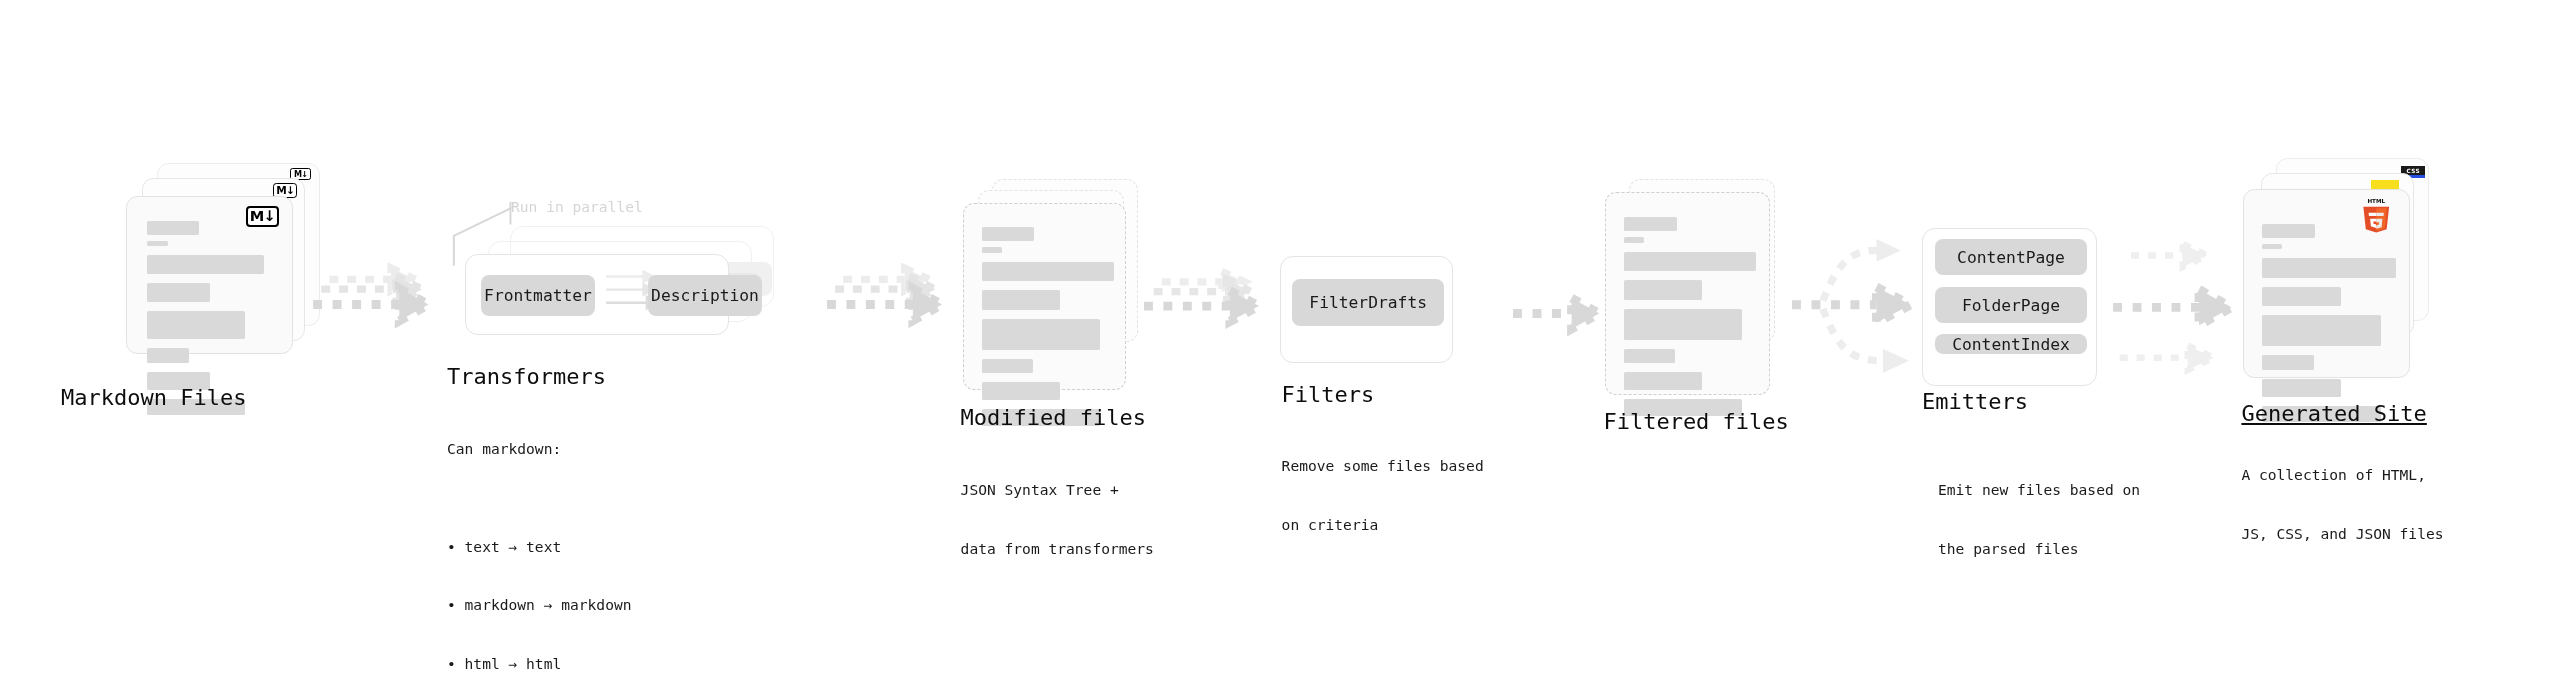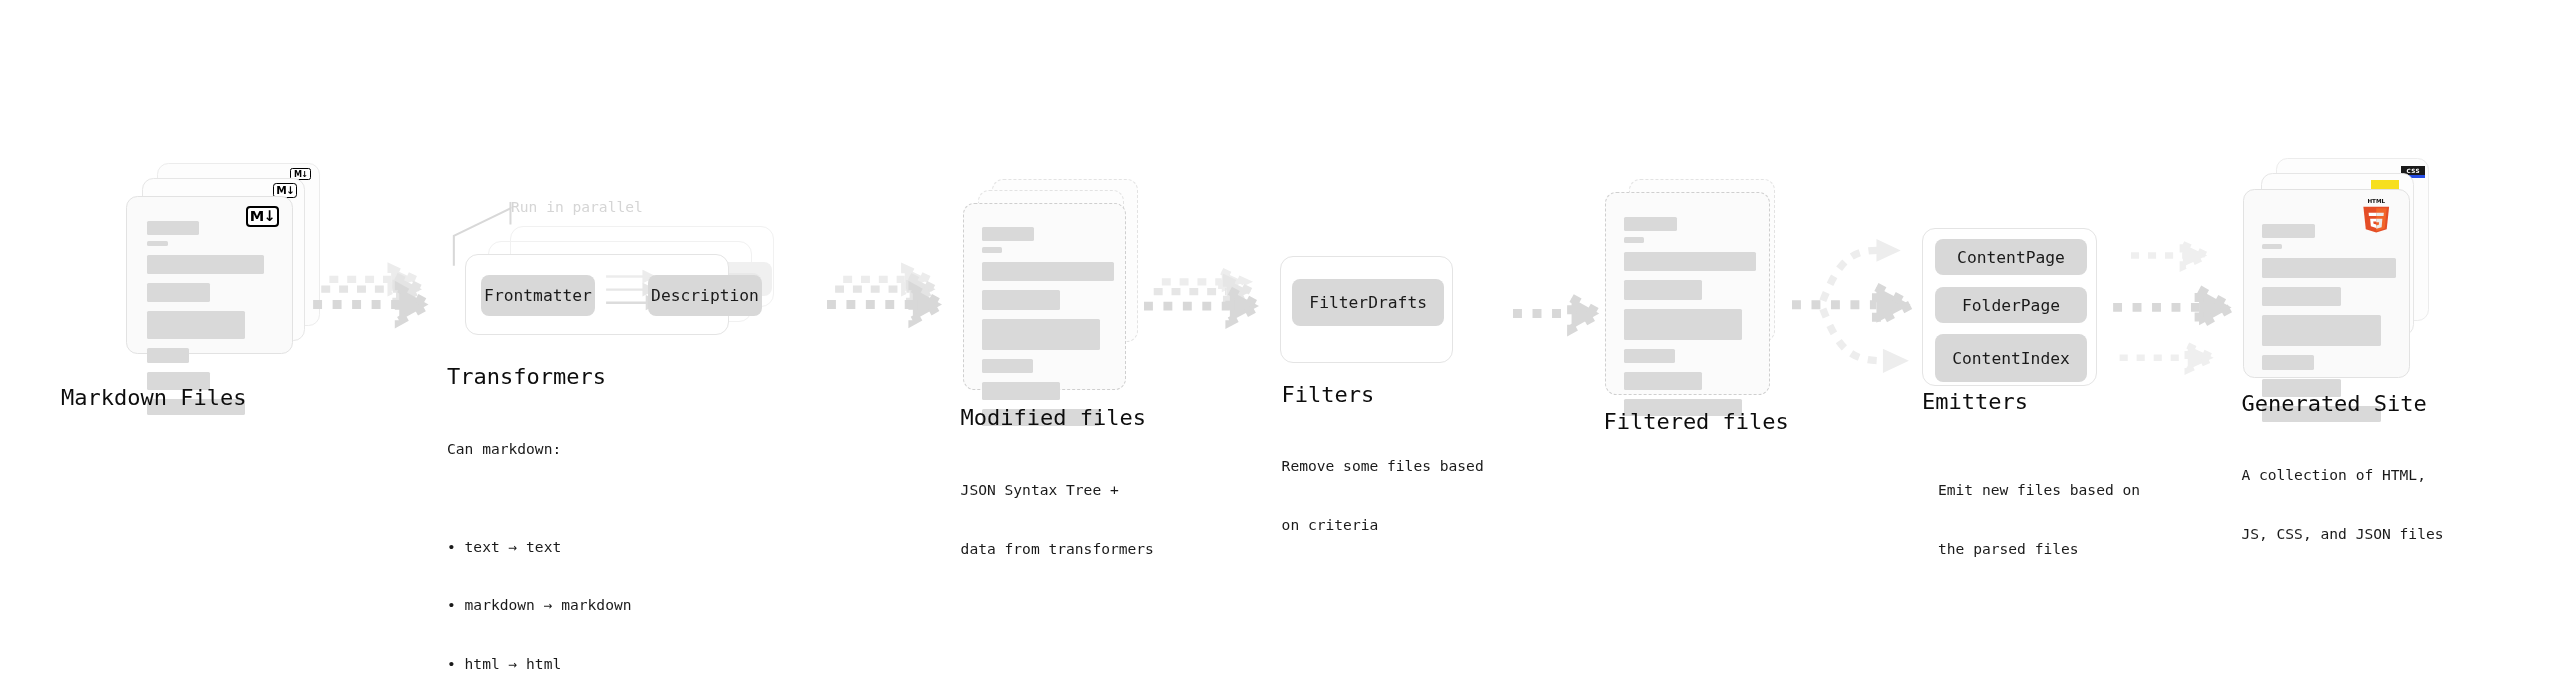--- a/index.html
+++ b/index.html
@@ -360,21 +360,21 @@
 
   <div class="stage" style="left:1922px; top:228px;">
     <div class="proc-box" style="left:0px; top:0px; width:175px; height:158px;"></div>
 
     <div class="pill" style="left:13px; top:11.4px; width:152px; height:36px;">
       <span>ContentPage</span>
     </div>
     <div class="pill" style="left:13px; top:59px; width:152px; height:36px;text-align:right;">
       <span>FolderPage</span>
     </div>
-    <div class="pill" style="left:13px; top:106px; width:152px; height:48px;">
+    <div class="pill" style="left:13px; top:106px; width:152px; height:20px;">
       <span>ContentIndex</span>
     </div>
 
     <div class="caption-title" style="left:0px; top:161px;">Emitters</div>
     <div class="caption-sub" style="left:16px; top:213px;">
       <div>Emit new files based on</div>
       <div>the parsed files</div>
     </div>
   </div>
 
@@ -419,21 +419,21 @@
     <div class="html5-badge" style="left:117px; top:39px;">
       <svg viewBox="0 0 40 46" width="32.5" height="37">
         <text x="20" y="8" font-size="7" font-weight="700" text-anchor="middle" fill="#111" font-family="DejaVu Sans, sans-serif">HTML</text>
         <path d="M4 12 L7 40 L20 44 L33 40 L36 12 Z" fill="#e44d26"></path>
         <path d="M20 14 L20 42.5 L30.6 39.3 L33 14 Z" fill="#f16529"></path>
         <path d="M20 19.5 H10.5 l0.4 4 H20 v-4 Z M20 27 h-7.6 l0.9 9.5 6.7 1.9 v-4.2 l-3.4-0.9 -0.3-2.9 H20 V27 Z" fill="#fff"></path>
         <path d="M20 19.5 v4 h9.1 l0.3-4 H20 Z M20 27 v4.3 h3.5 l-0.3 3.1 -3.2 0.9 v4.2 l6.7-1.9 0.9-10.6 H20 Z" fill="#ebebeb"></path>
       </svg>
     </div>
 
-    <div class="caption-title" style="left:-1.6px; top:233px;">Generated Site</div>
+    <div class="caption-title" style="left:-1.6px; top:243px;text-decoration:underline;">Generated Site</div>
     <div class="caption-sub" style="left:-1.6px; top:268px;">
       <div>A collection of HTML,</div>
       <div>JS, CSS, and JSON files</div>
     </div>
   </div>
 
 </div>
 
 
 </body></html>

